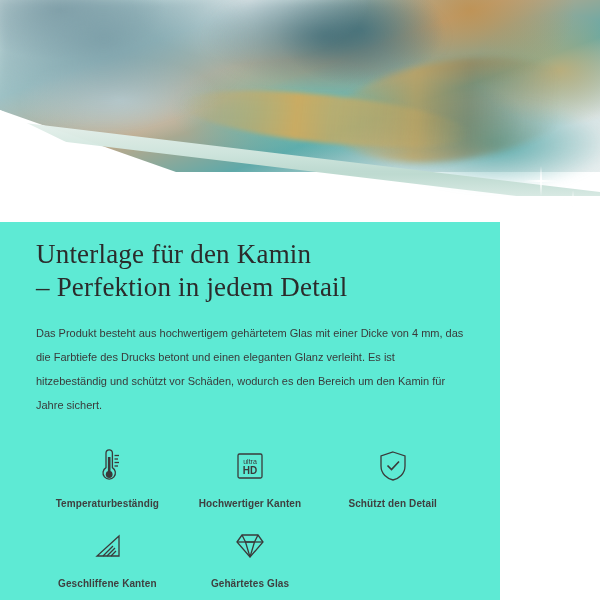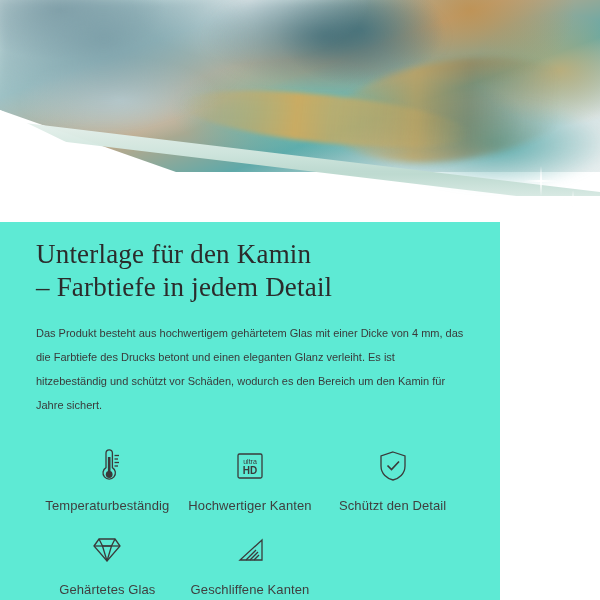--- a/index.html
+++ b/index.html
@@ -177,24 +177,25 @@
     justify-content: flex-start;
   }
   .feature .ico {
     height: 46px;
     display: flex;
     align-items: center;
     justify-content: center;
   }
   .feature .cap {
     margin-top: 9px;
-    font-size: 13px;
+    font-size: 10px;
     color: #3f3f3f;
     text-align: right;
     letter-spacing: .1px;
+    font-weight: bold;
   }
 </style>
 </head>
 <body>
 
 <div class="page">
 
   <div class="hero">
     <div class="hero-art"></div>
     <div class="hero-swirl-3"></div>
@@ -209,21 +210,21 @@
       <div class="glass-mask-bottom"></div>
       <div class="sparkle"></div>
       <div class="sparkle sparkle-2"></div>
     </div>
   </div>
 
   <div class="content">
 
     <h1 class="headline">
       <span>Unterlage für den Kamin</span>
-      <span class="l2">– Farbtiefe in jedem Detail</span>
+      <span class="l2">– Perfektion in jedem Detail</span>
     </h1>
 
     <p class="body-text">Das Produkt besteht aus hochwertigem gehärtetem Glas mit einer Dicke von 4 mm, das die Farbtiefe des Drucks betont und einen eleganten Glanz verleiht. Es ist hitzebeständig und schützt vor Schäden, wodurch es den Bereich um den Kamin für Jahre sichert.</p>
 
     <div class="features">
 
       <div class="feature">
         <span class="ico">
           <svg width="44" height="44" viewBox="0 0 44 44" fill="none" stroke="#3a3a3a" stroke-width="1.3">
             <path d="M21 9a3.2 3.2 0 0 1 6.4 0v14.6a6.2 6.2 0 1 1-6.4 0z"></path>
@@ -255,36 +256,36 @@
             <path d="M22 8l12 4v10c0 8-6.2 12.6-12 14-5.8-1.4-12-6-12-14V12z"></path>
             <path d="M16.5 21.5l4 4 7.5-8" stroke-width="1.7"></path>
           </svg>
         </span>
         <span class="cap">Schützt den Detail</span>
       </div>
 
       <div class="feature">
         <span class="ico">
           <svg width="44" height="44" viewBox="0 0 44 44" fill="none" stroke="#3a3a3a" stroke-width="1.3">
+            <path d="M12 32h22V12z"></path>
+            <path d="M18 32l10-10M22 32l8-8M26 32l5-5"></path>
+          </svg>
+        </span>
+        <span class="cap">Geschliffene Kanten</span>
+      </div>
+
+      <div class="feature">
+        <span class="ico">
+          <svg width="44" height="44" viewBox="0 0 44 44" fill="none" stroke="#3a3a3a" stroke-width="1.3">
             <path d="M9 18l5-7h16l5 7-13 15z"></path>
             <path d="M9 18h26"></path>
             <path d="M14 11l3.5 7L22 33"></path>
             <path d="M30 11l-3.5 7L22 33"></path>
             <path d="M17.5 18h9"></path>
           </svg>
         </span>
         <span class="cap">Gehärtetes Glas</span>
       </div>
 
-      <div class="feature">
-        <span class="ico">
-          <svg width="44" height="44" viewBox="0 0 44 44" fill="none" stroke="#3a3a3a" stroke-width="1.3">
-            <path d="M12 32h22V12z"></path>
-            <path d="M18 32l10-10M22 32l8-8M26 32l5-5"></path>
-          </svg>
-        </span>
-        <span class="cap">Geschliffene Kanten</span>
-      </div>
-
 
     </div>
   </div>
 </div>
 
 </body></html>

